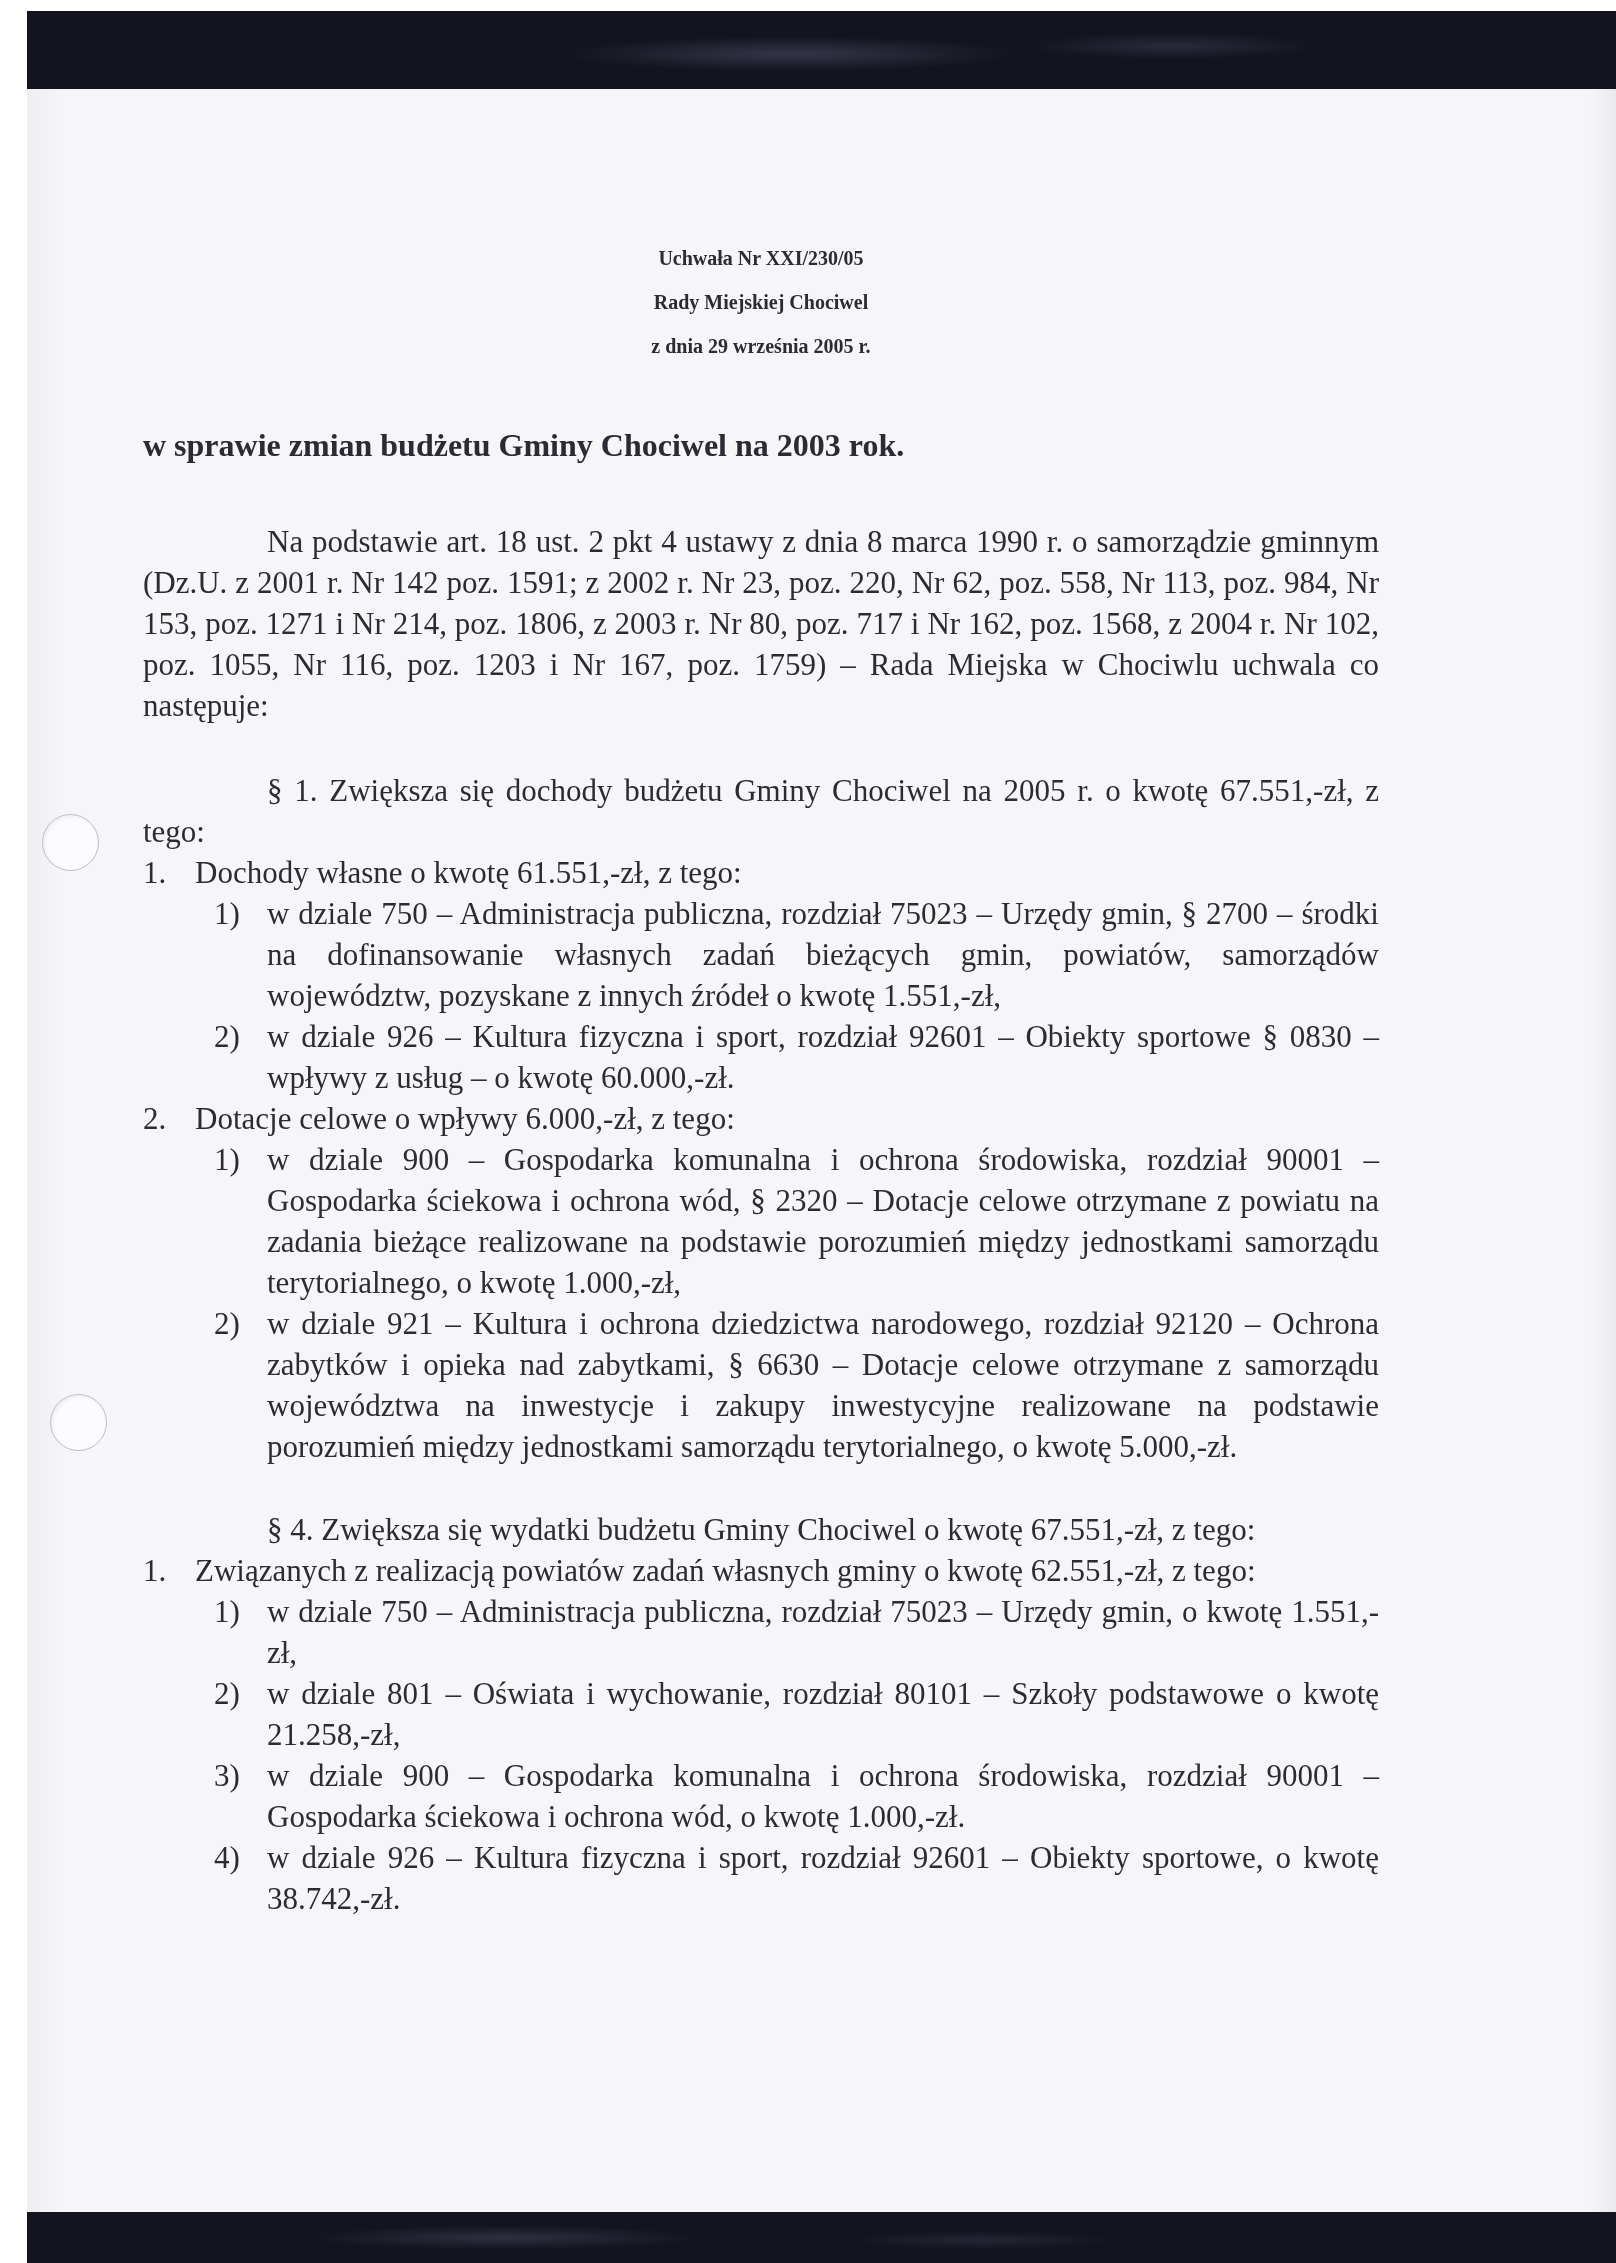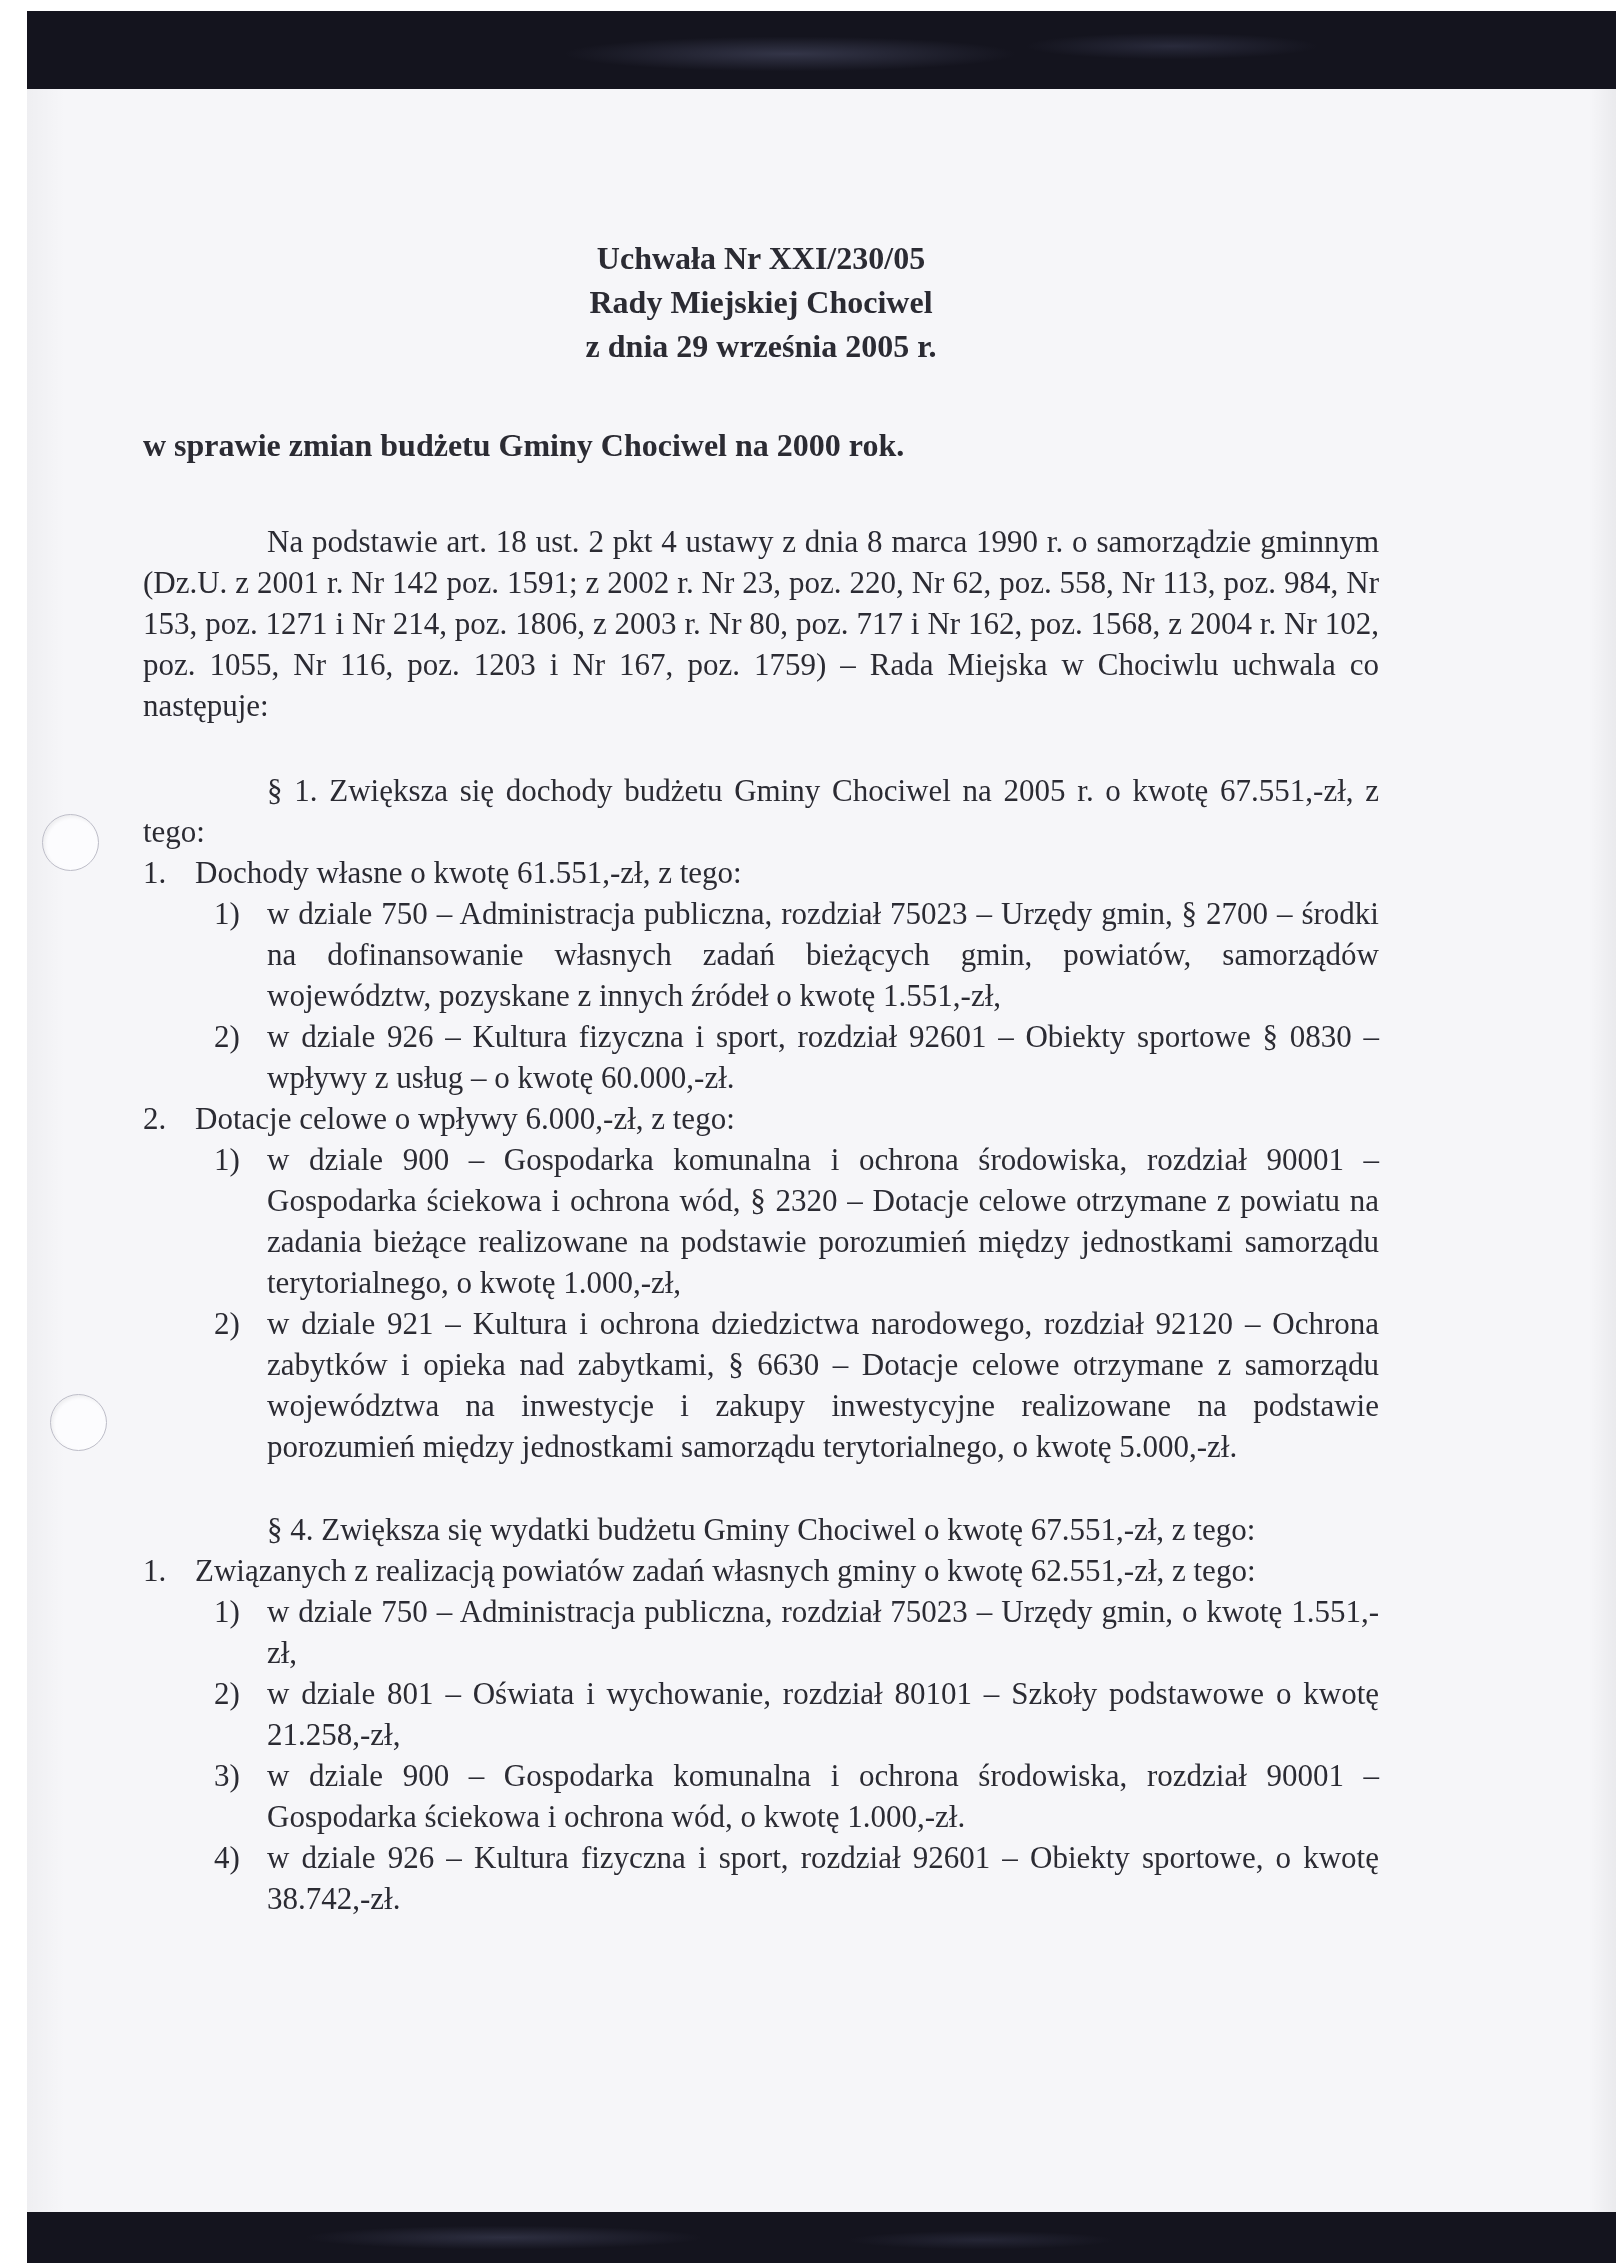--- a/index.html
+++ b/index.html
@@ -58,21 +58,21 @@
     position:absolute;
     left:116px; top:0;
     width:1236px;
     font-size:31px;
     line-height:41px;
   }
   .title-block{
     margin-top:147px;
     text-align:center;
     font-weight:bold;
-    font-size:32px;
+    font-size:20px;
     line-height:44px;
   }
   .subject{
     margin-top:57px;
     font-weight:bold;
     font-size:32px;
   }
   .para{
     text-align:justify;
   }
@@ -114,21 +114,21 @@
   <div class="punch-hole hole-2"></div>
 
   <div class="content">
 
     <div class="title-block">
       <div>Uchwała Nr XXI/230/05</div>
       <div>Rady Miejskiej Chociwel</div>
       <div>z dnia 29 września 2005 r.</div>
     </div>
 
-    <div class="subject">w sprawie zmian budżetu Gminy Chociwel na 2000 rok.</div>
+    <div class="subject">w sprawie zmian budżetu Gminy Chociwel na 2003 rok.</div>
 
     <div class="para preamble">Na podstawie art. 18 ust. 2 pkt 4 ustawy z dnia 8 marca 1990 r. o samorządzie gminnym (Dz.U. z 2001 r. Nr 142 poz. 1591; z 2002 r. Nr 23, poz. 220, Nr 62, poz. 558, Nr 113, poz. 984, Nr 153, poz. 1271 i Nr 214, poz. 1806, z 2003 r. Nr 80, poz. 717 i Nr 162, poz. 1568, z 2004 r. Nr 102, poz. 1055, Nr 116, poz. 1203 i Nr 167, poz. 1759) – Rada Miejska w Chociwlu uchwala co następuje:</div>
 
     <div class="section-intro">§ 1. Zwiększa się dochody budżetu Gminy Chociwel na 2005 r. o kwotę 67.551,-zł, z tego:</div>
 
     <div class="item">
       <span class="lbl">1.</span>
       <div class="txt">Dochody własne o kwotę 61.551,-zł, z tego:</div>
     </div>
     <div class="subitem">

